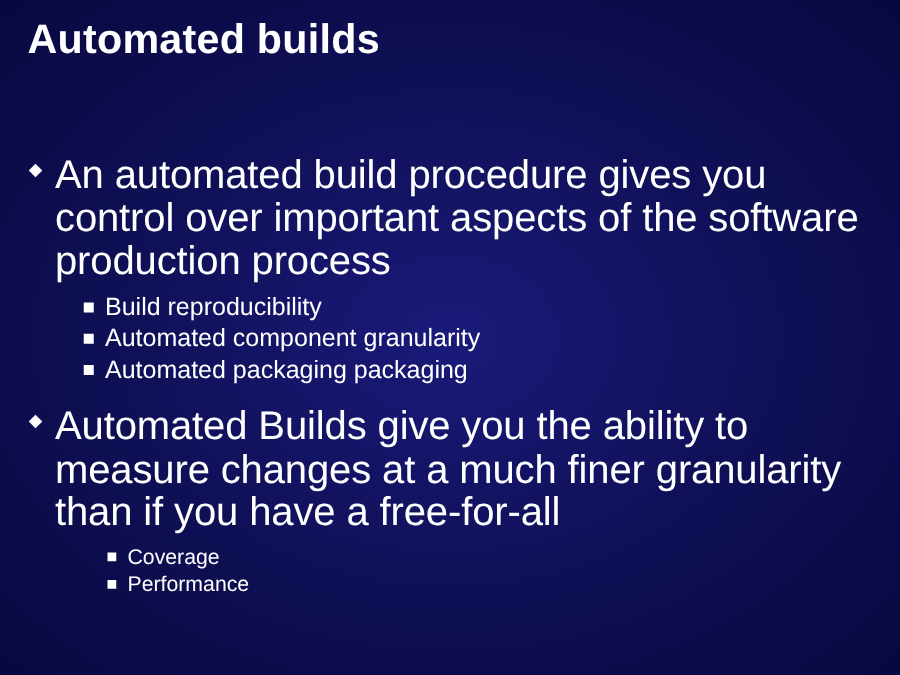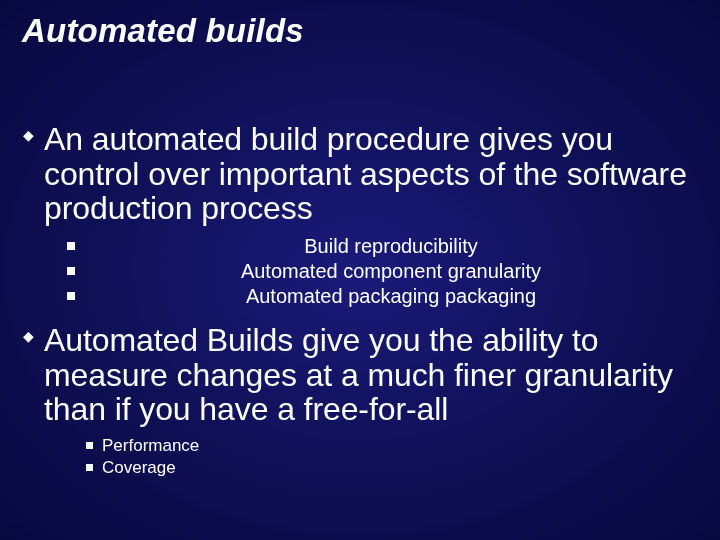--- a/index.html
+++ b/index.html
@@ -19,21 +19,20 @@
     box-sizing: border-box;
     width: 100%;
     height: 100%;
   }
   .title {
     font-size: 33px;
     font-weight: bold;
     color: #ffffff;
     letter-spacing: 0.2px;
     margin-bottom: 72px;
-    font-style: italic;
   }
   .bullet-l1 {
     position: relative;
     padding-left: 22px;
     font-size: 32px;
     line-height: 1.08;
     margin-bottom: 8px;
     letter-spacing: -0.1px;
   }
   .bullet-l1::before {
@@ -47,21 +46,20 @@
   .sublist {
     padding-left: 42px;
     margin-top: 4px;
     margin-bottom: 14px;
   }
   .bullet-l2 {
     position: relative;
     padding-left: 20px;
     font-size: 20px;
     line-height: 1.26;
-    text-align: center;
   }
   .bullet-l2::before {
     content: "";
     position: absolute;
     left: 3px;
     top: 8px;
     width: 8px;
     height: 8px;
     background: #ffffff;
   }
@@ -104,19 +102,19 @@
     <div class="bullet-l2">
       <span>Automated packaging packaging</span>
     </div>
   </div>
 
   <div class="bullet-l1">
     <span>Automated Builds give you the ability to measure changes at a much finer granularity than if you have a free-for-all</span>
   </div>
   <div class="sublist2">
     <div class="bullet-l3">
-      <span>Performance</span>
+      <span>Coverage</span>
     </div>
     <div class="bullet-l3">
-      <span>Coverage</span>
+      <span>Performance</span>
     </div>
   </div>
 </div>
 
 </body></html>

